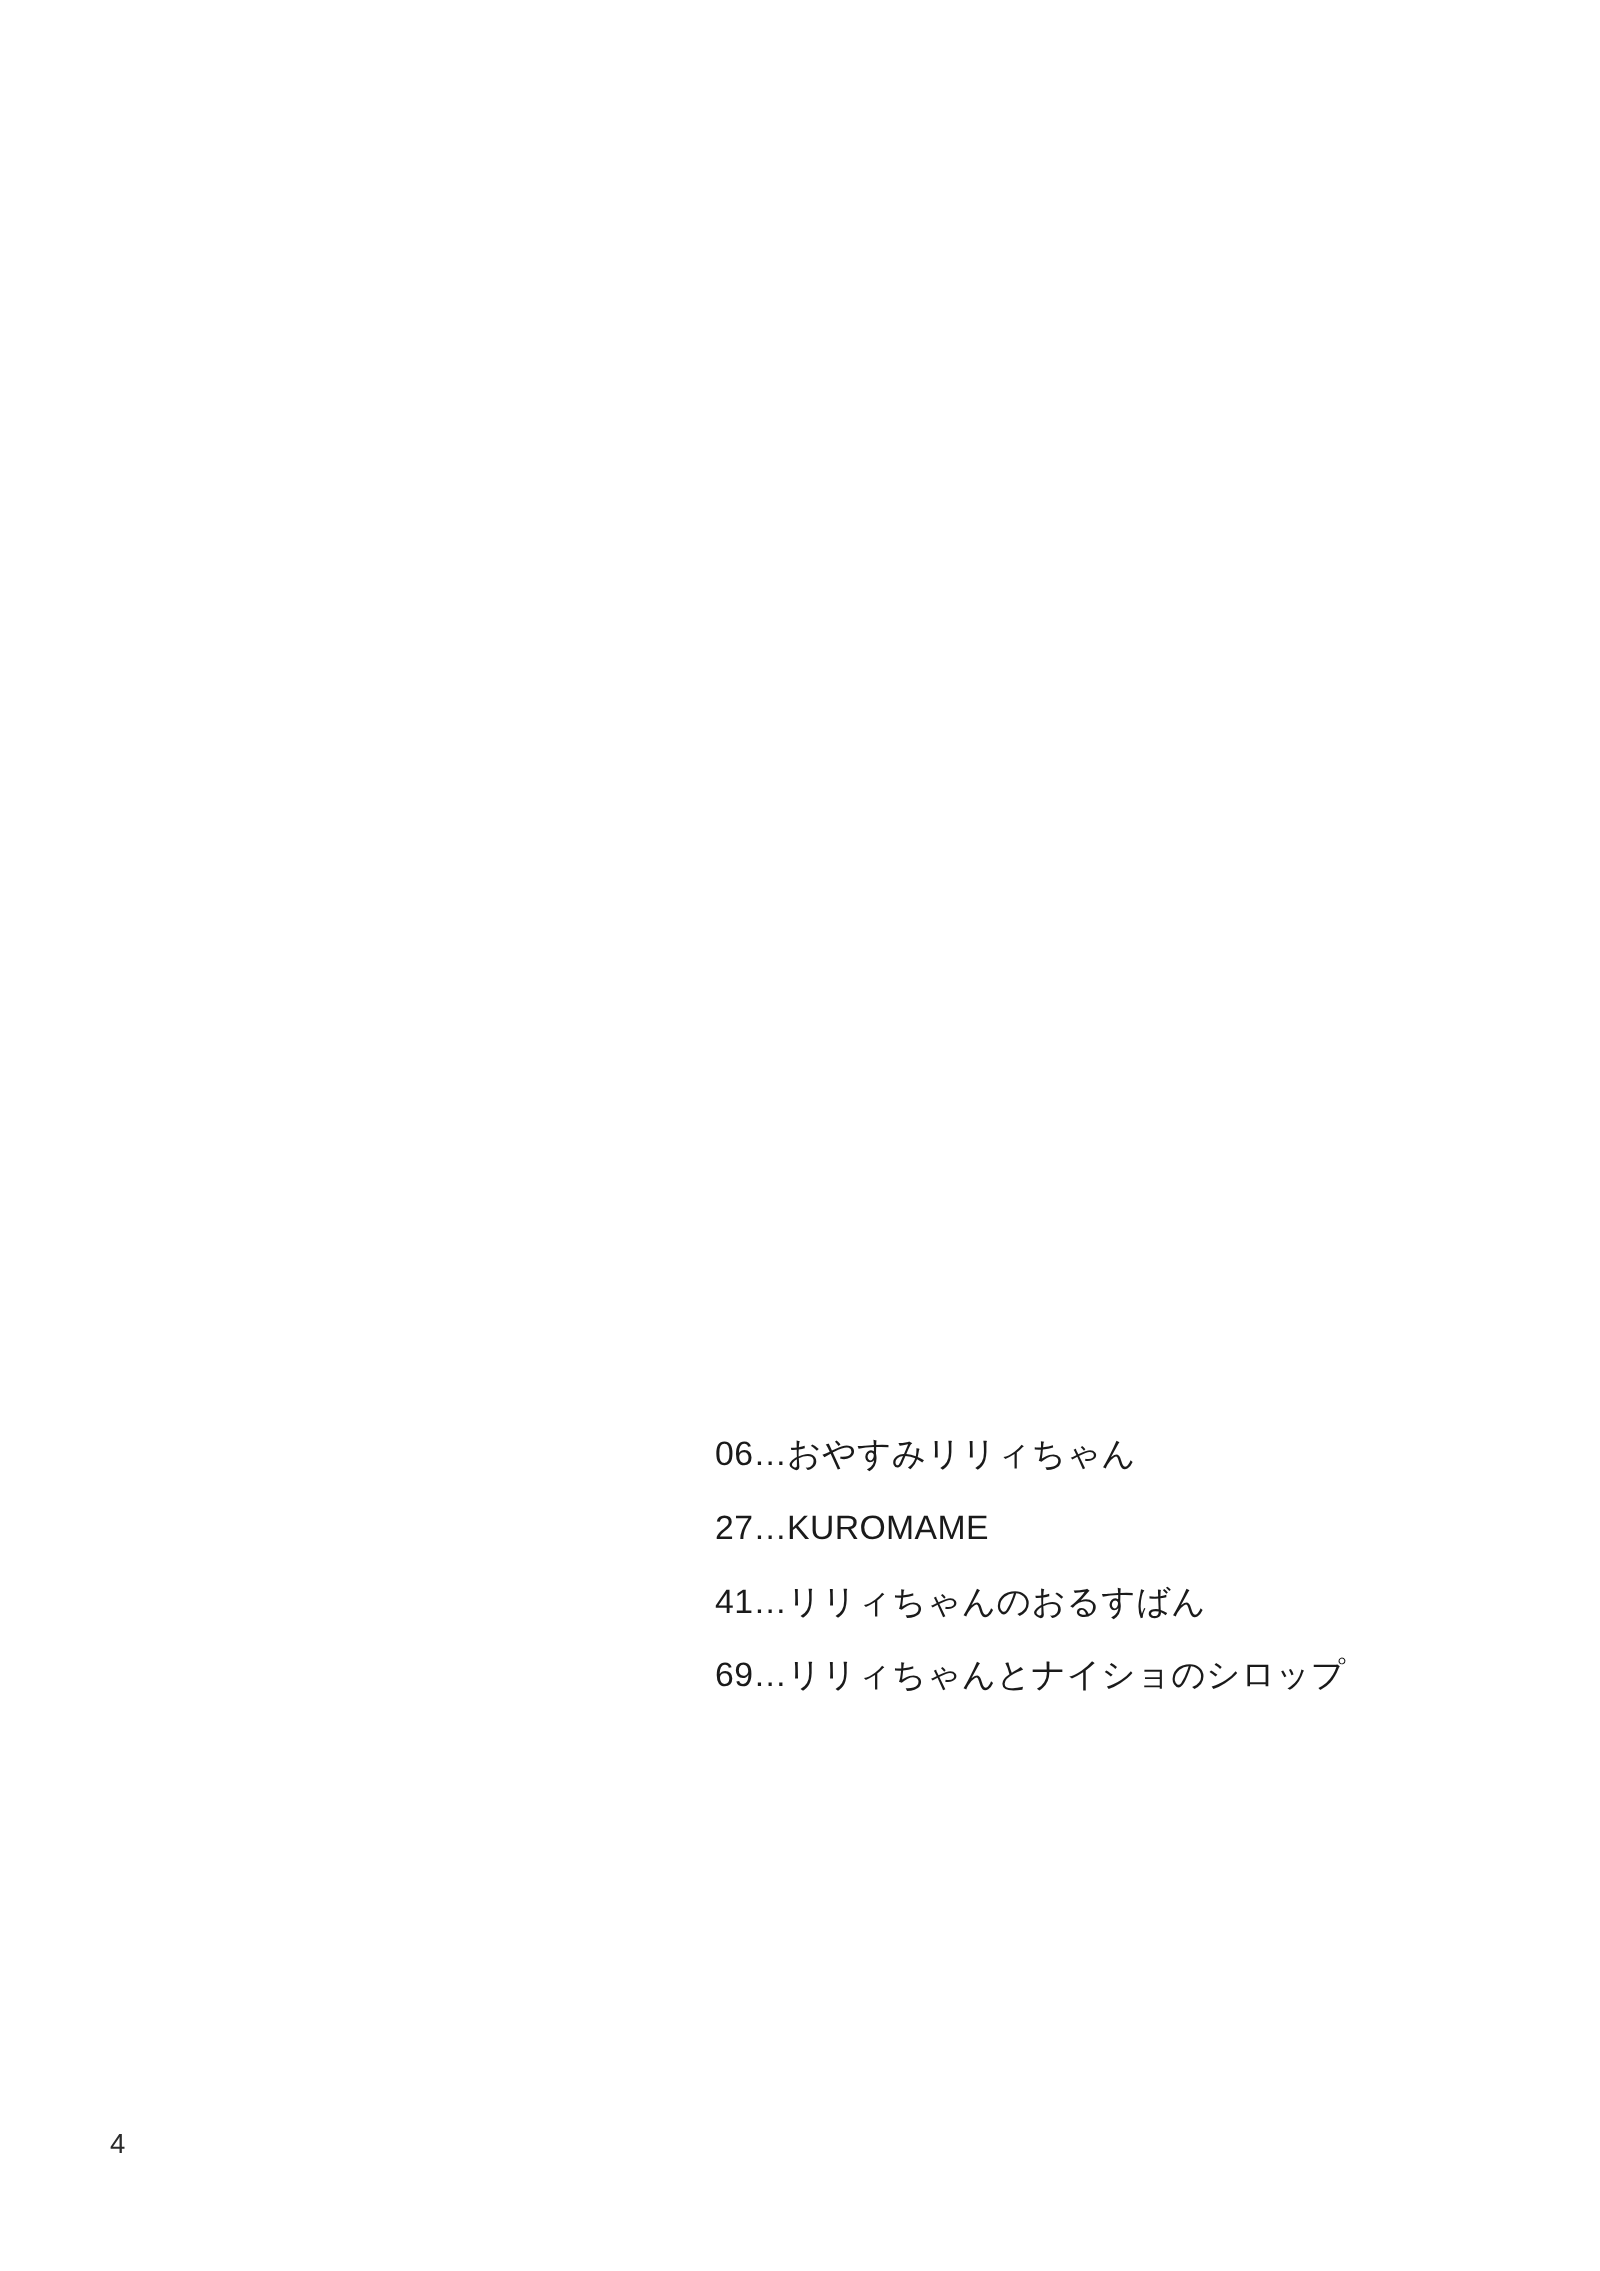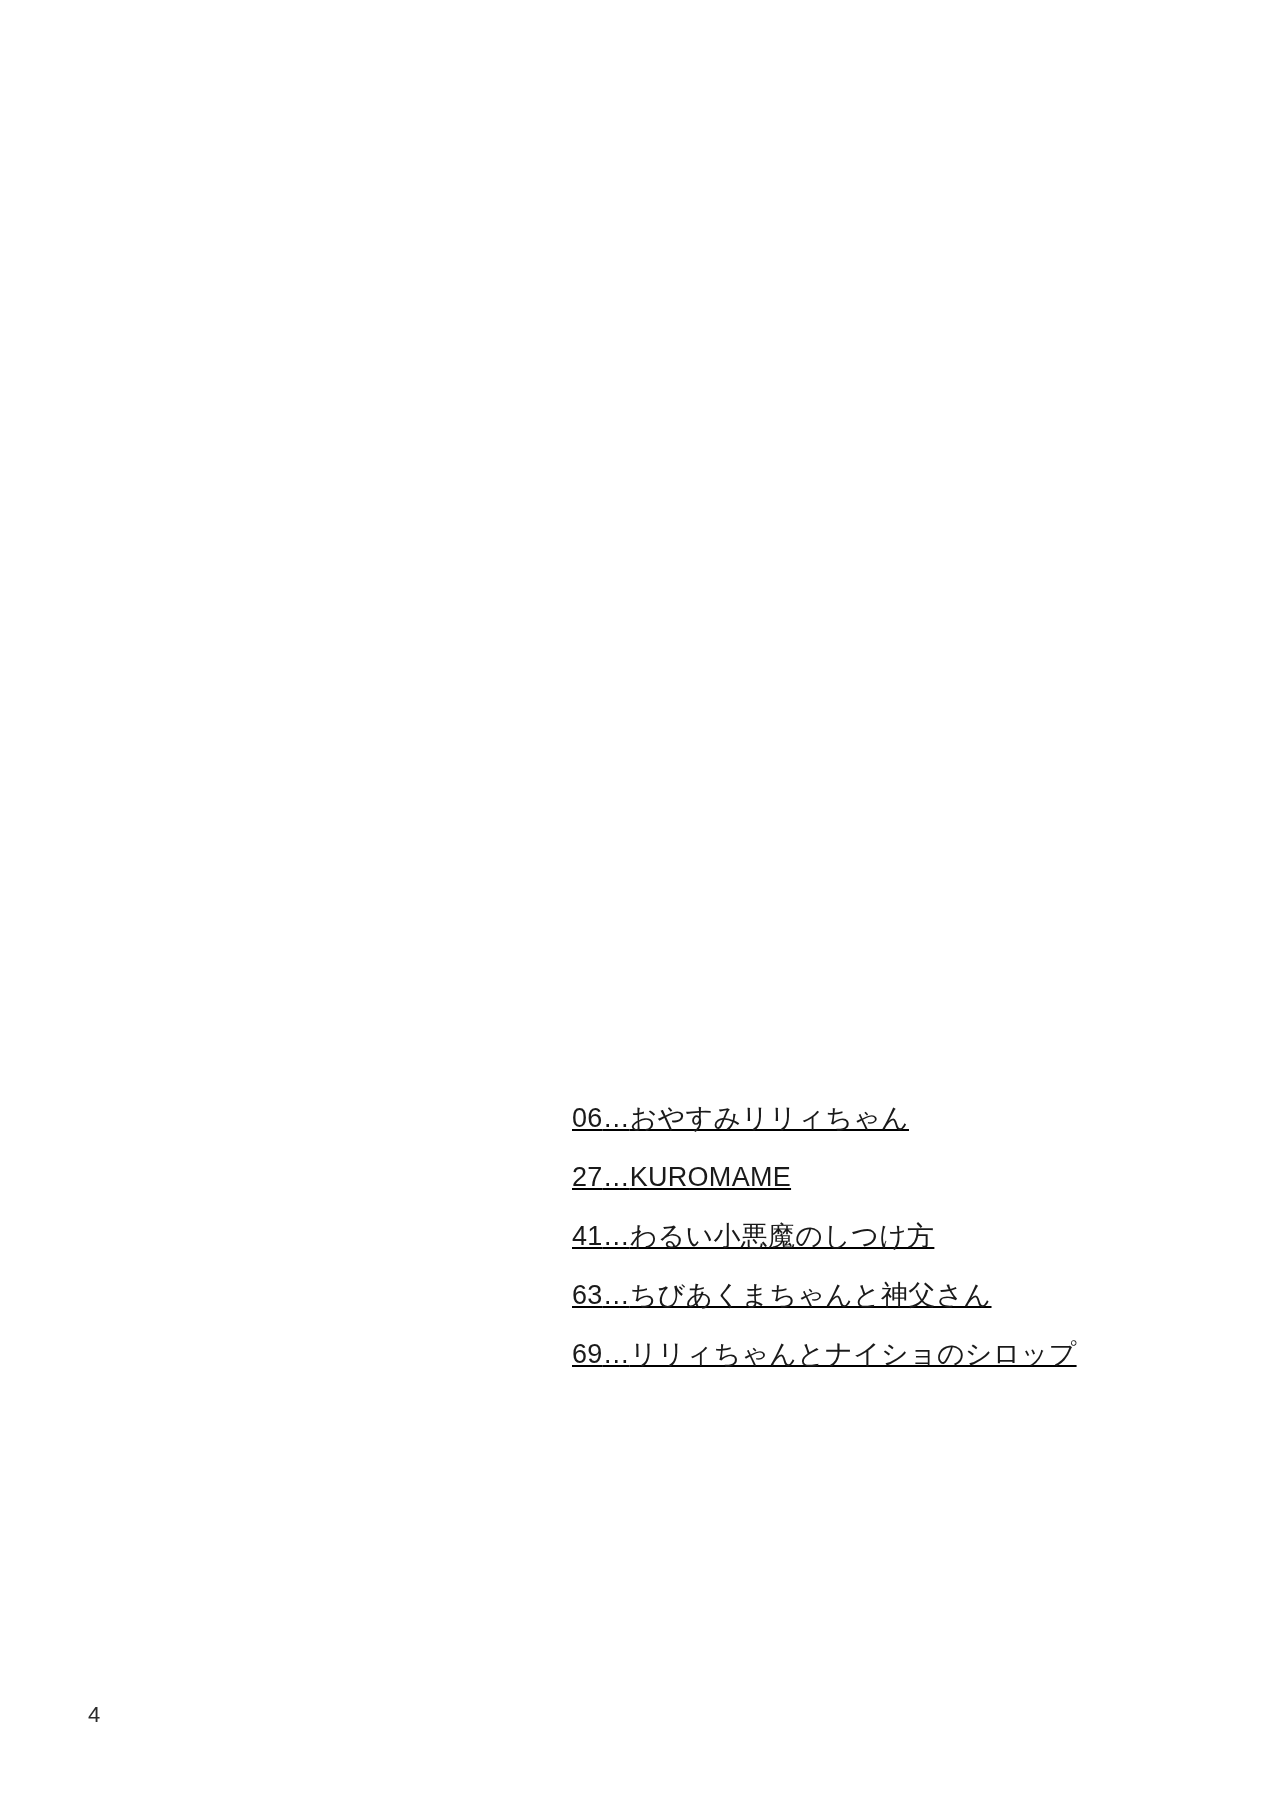--- a/index.html
+++ b/index.html
@@ -15,23 +15,22 @@
     overflow: hidden;
   }
   .page {
     position: absolute;
     inset: 0;
     background: #ffffff;
   }
   .toc {
     position: absolute;
     left: 572px;
-    top: 1105px;
+    top: 1150px;
     width: 640px;
-    text-decoration: underline;
   }
   .toc-entry {
     font-size: 27px;
     line-height: 1.0;
     color: #1a1a1a;
     letter-spacing: 0.3px;
     margin-bottom: 32px;
     white-space: nowrap;
     font-weight: 400;
   }
@@ -59,26 +58,23 @@
 
     <div class="toc-entry">
       <span class="num">06</span><span class="dots">…</span><span class="title">おやすみリリィちゃん</span>
     </div>
 
     <div class="toc-entry">
       <span class="num">27</span><span class="dots">…</span><span class="title">KUROMAME</span>
     </div>
 
     <div class="toc-entry">
-      <span class="num">41</span><span class="dots">…</span><span class="title">わるい小悪魔のしつけ方</span>
+      <span class="num">41</span><span class="dots">…</span><span class="title">リリィちゃんのおるすばん</span>
     </div>
 
-    <div class="toc-entry">
-      <span class="num">63</span><span class="dots">…</span><span class="title">ちびあくまちゃんと神父さん</span>
-    </div>
 
     <div class="toc-entry">
       <span class="num">69</span><span class="dots">…</span><span class="title">リリィちゃんとナイショのシロップ</span>
     </div>
 
 
 
 
 
   </div>

